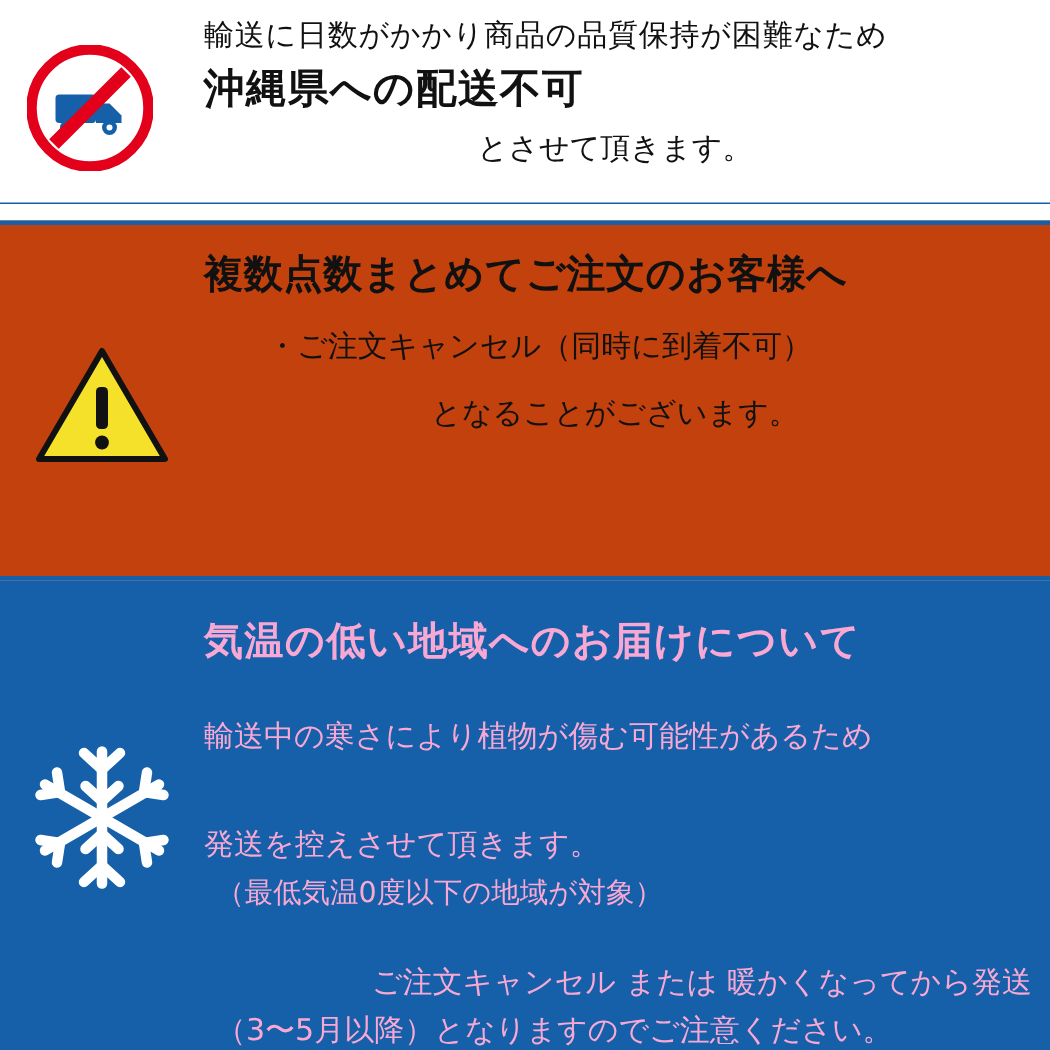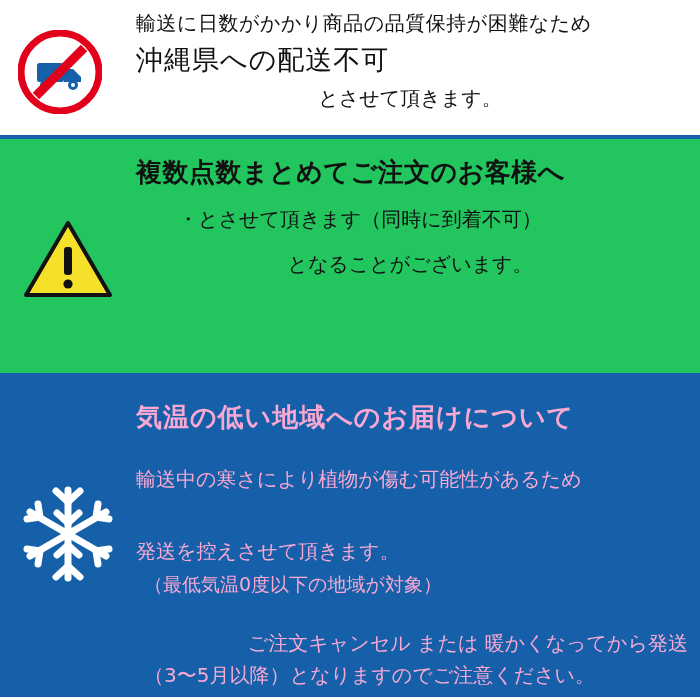--- a/index.html
+++ b/index.html
@@ -39,42 +39,43 @@
     right: 14px;
   }
   .s1-line1 {
     font-size: 20px;
     color: #111111;
     letter-spacing: 0.5px;
     line-height: 1.5;
   }
   .s1-line2 {
     font-size: 27px;
-    font-weight: normal;
+    font-weight: bold;
     color: #111111;
     letter-spacing: 1px;
     line-height: 1.45;
     margin-top: 2px;
   }
   .s1-line3 {
     font-size: 20px;
     color: #111111;
     text-align: center;
     line-height: 1.5;
     margin-top: 4px;
     padding-right: 2px;
   }
 
   
   .sec2 {
     position: relative;
     height: 240px;
-    background: #22c55e;
+    background: #c2410c;
     border-top: 3px solid #1560a8;
     border-bottom: 3px solid #1560a8;
+    margin-top: 11px;
   }
   .sec2 .icon-wrap {
     position: absolute;
     left: 22px;
     top: 78px;
     width: 92px;
     height: 84px;
   }
   .sec2 .txt {
     position: absolute;
@@ -198,21 +199,21 @@
     <div class="icon-wrap">
       <svg width="92" height="84" viewBox="0 0 92 84" aria-hidden="true">
         <path d="M46 6 L88 78 L4 78 Z" fill="#f5e02a" stroke="#111111" stroke-width="4" stroke-linejoin="round"></path>
         <rect x="42" y="30" width="8" height="28" rx="3" fill="#111111"></rect>
         <circle cx="46" cy="67" r="4.6" fill="#111111"></circle>
       </svg>
     </div>
     <div class="txt">
       <div class="s2-title">複数点数まとめてご注文のお客様へ</div>
       <div class="s2-bullets">
-        <div class="bullet">・とさせて頂きます（同時に到着不可）</div>
+        <div class="bullet">・ご注文キャンセル（同時に到着不可）</div>
       </div>
       <div class="s2-tail">となることがございます。</div>
     </div>
   </section>
 
   <section class="sec3">
     <div class="icon-wrap">
       <svg width="104" height="104" viewBox="0 0 104 104" aria-hidden="true">
         <g stroke="#ffffff" stroke-width="7" stroke-linecap="round" fill="none">
           <line x1="52" y1="8" x2="52" y2="96"></line>

